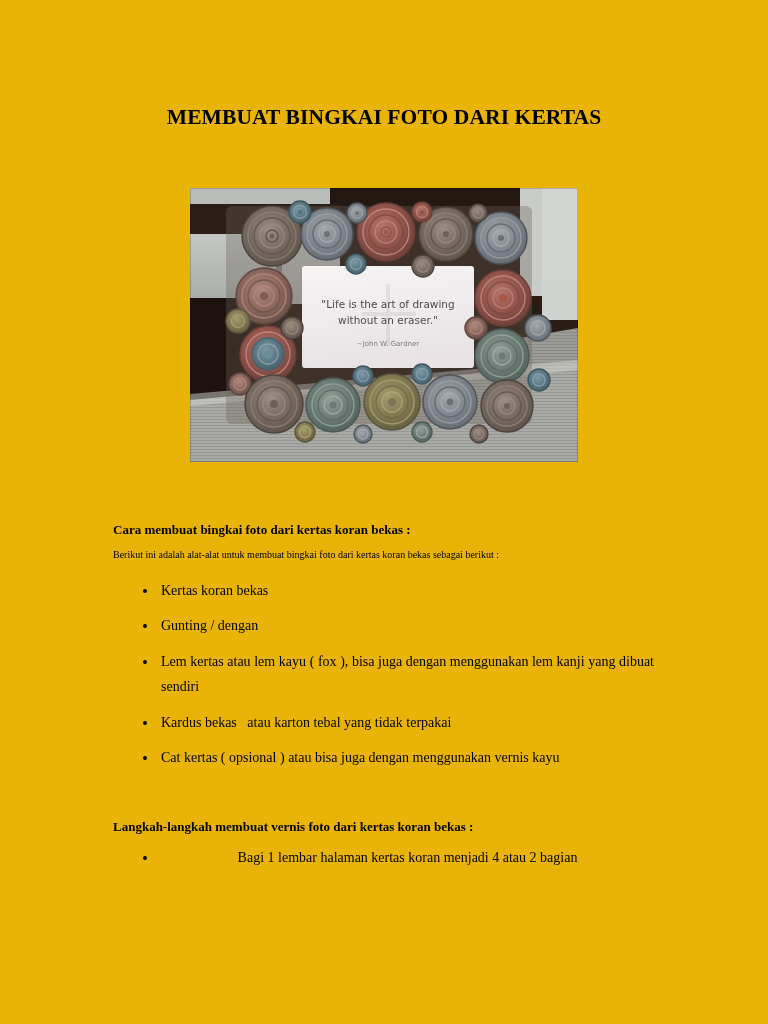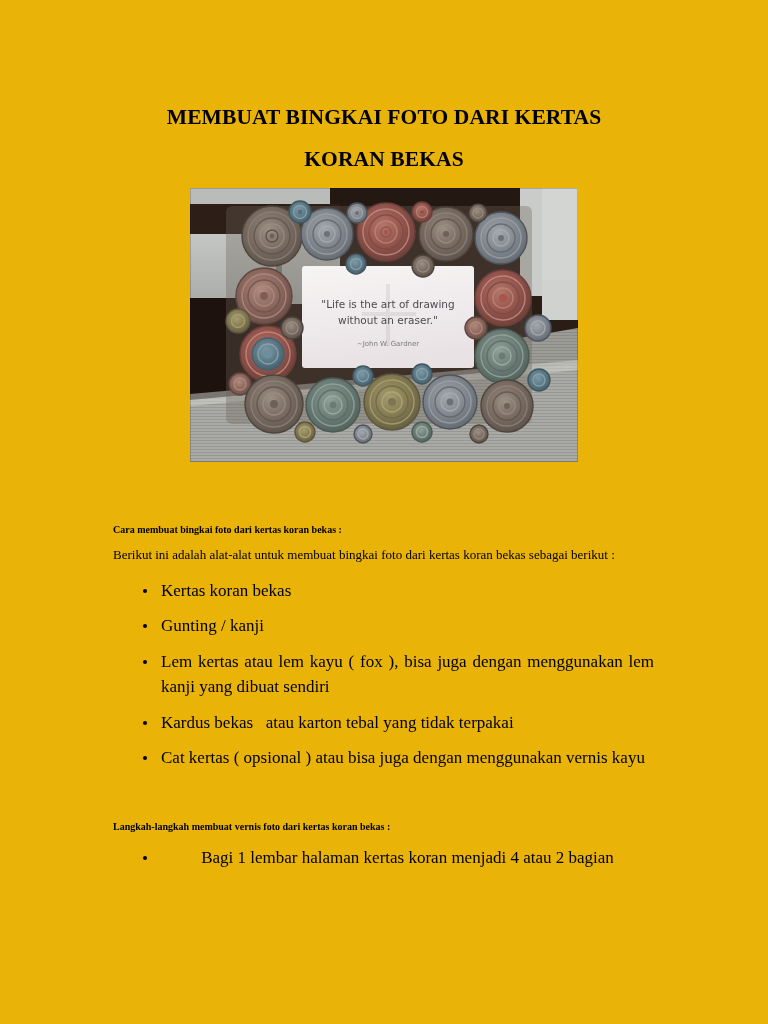--- a/index.html
+++ b/index.html
@@ -47,42 +47,42 @@
   .figure svg { display: block; width: 100%; height: 100%; }
 
   
   .content {
     position: absolute;
     left: 113px; top: 518px;
     width: 541px;
   }
   .heading {
     font-weight: bold;
-    font-size: 10px;
+    font-size: 13px;
     line-height: 24px;
     margin: 0 0 0 0;
     white-space: nowrap;
   }
   .para {
-    font-size: 13px;
+    font-size: 10px;
     line-height: 25.5px;
     text-align: justify;
     text-justify: inter-word;
     margin: 0;
   }
 
   ul.bullets {
     list-style: none;
     margin: 0;
     padding: 0;
   }
   ul.bullets > li {
     position: relative;
     padding-left: 48px;
-    font-size: 17px;
+    font-size: 14px;
     line-height: 25.5px;
     text-align: justify;
     text-justify: inter-word;
     margin-bottom: 10px;
   }
   ul.bullets > li::before {
     content: "";
     position: absolute;
     left: 30px;
     top: 11px;
@@ -98,21 +98,20 @@
   
   ul.steps > li { text-align: center; margin-bottom: 0; }
 </style>
 </head>
 <body>
 
 <div class="page">
 
   <h1 class="doc-title">
     <span class="line">MEMBUAT BINGKAI FOTO DARI KERTAS</span>
-    <span class="line">KORAN BEKAS</span>
   </h1>
 
   <div class="figure">
     <svg viewBox="0 0 388 274" preserveAspectRatio="none">
       <defs>
         <radialGradient id="coilA" cx="45%" cy="40%" r="62%">
           <stop offset="0%" stop-color="#9c8f84"></stop>
             <stop offset="45%" stop-color="#7e7066"></stop>
             <stop offset="100%" stop-color="#5d534c"></stop>
         </radialGradient>
@@ -386,21 +385,21 @@
 
     <p class="para">Berikut ini adalah alat-alat untuk membuat bingkai foto dari kertas koran bekas sebagai berikut :</p>
 
     <div class="spacer-10"></div>
 
     <ul class="bullets">
       <li>
           <span class="txt">Kertas koran bekas</span>
         </li>
       <li>
-          <span class="txt">Gunting / kanji</span>
+          <span class="txt">Gunting / dengan</span>
         </li>
       <li>
           <span class="txt">Lem kertas atau lem kayu ( fox ), bisa juga dengan menggunakan lem kanji yang dibuat sendiri</span>
         </li>
       <li>
           <span class="txt" style="white-space:pre">Kardus bekas   atau karton tebal yang tidak terpakai</span>
         </li>
       <li>
           <span class="txt">Cat kertas ( opsional ) atau bisa juga dengan menggunakan vernis kayu</span>
         </li>

